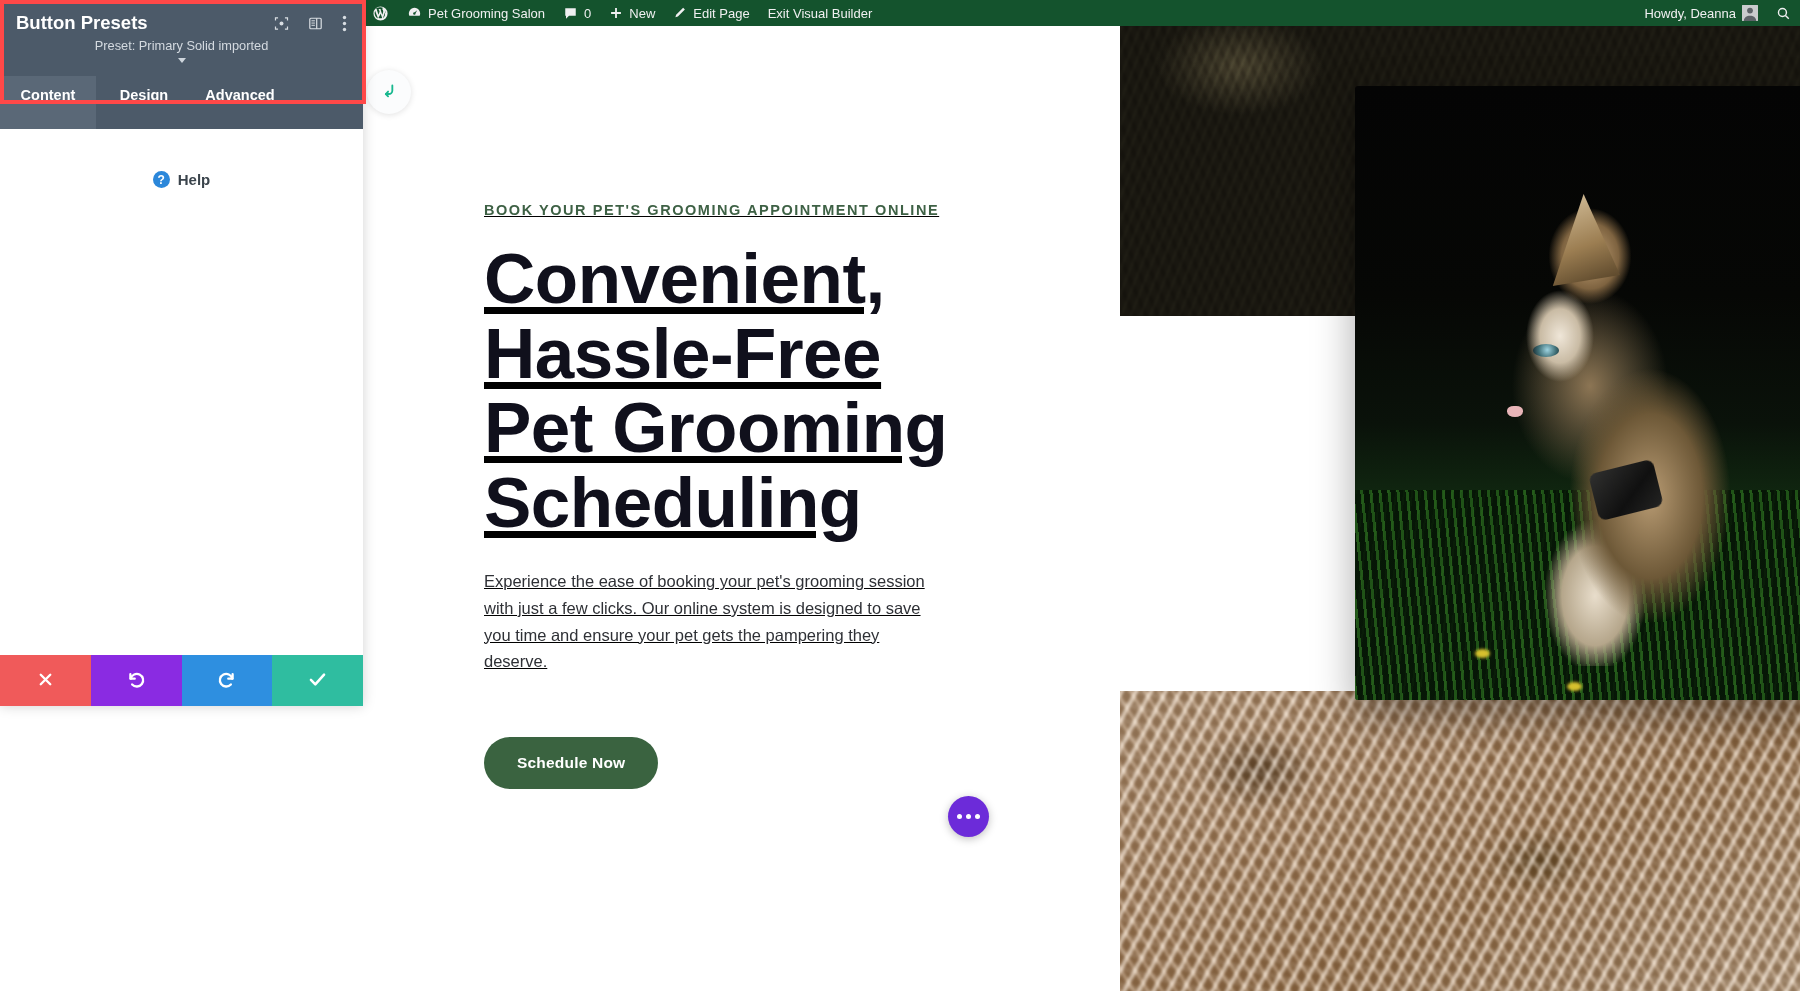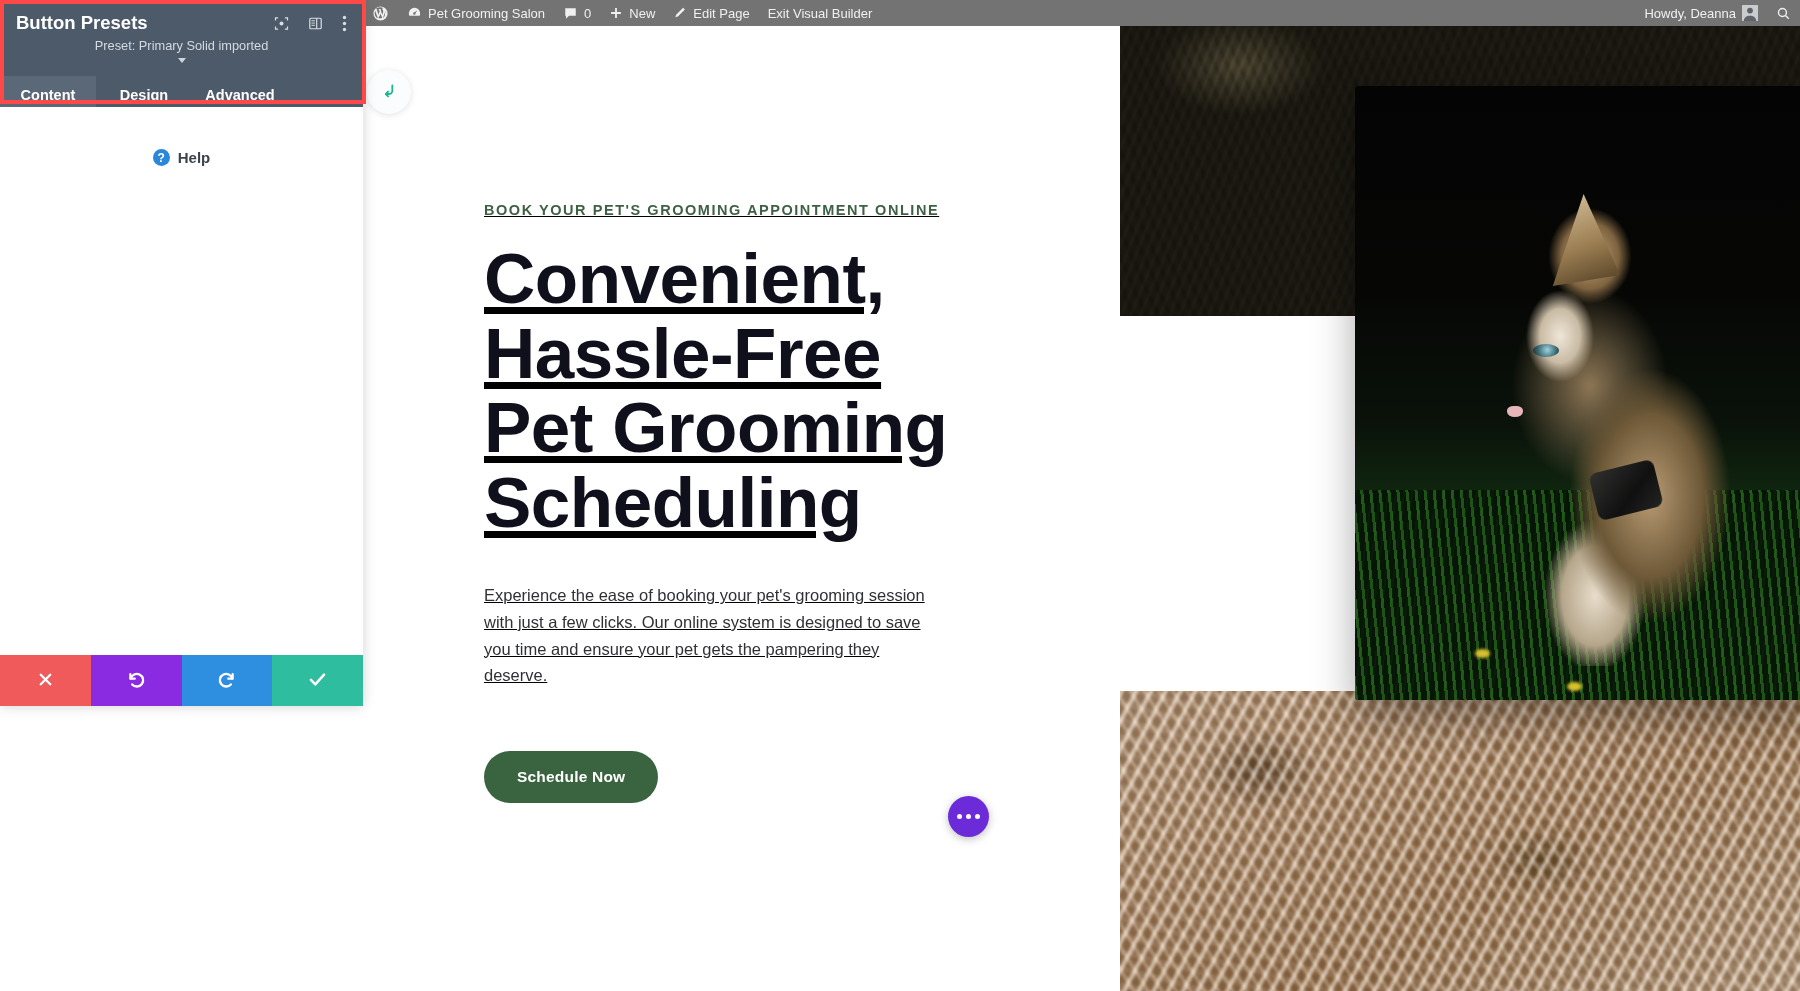--- a/index.html
+++ b/index.html
@@ -8,21 +8,21 @@
     overflow: hidden;
     font-family: "Liberation Sans", sans-serif;
     background: #ffffff;
   }
 
   #root { position: relative; width: 1800px; height: 991px; }
 
   
   .wp-adminbar {
     position: absolute; top: 0; left: 363px; right: 0; height: 26px;
-    background: #737373; color: #f0f0f1;
+    background: #14532d; color: #f0f0f1;
     display: flex; align-items: center;
     font-size: 13px; z-index: 40;
   }
   .wp-item {
     display: flex; align-items: center; gap: 6px;
     height: 26px; padding: 0 9px; color: #f0f0f1;
     white-space: nowrap; cursor: pointer;
   }
   .wp-spacer { flex: 1 1 auto; }
   .wp-logo svg { display: block; }
@@ -43,21 +43,21 @@
   .hero-left {
     width: 760px; padding-left: 121px; padding-top: 176px; text-decoration: underline;
   }
   .eyebrow {
     color: #3e6145; font-size: 14.5px; letter-spacing: 1.55px;
     font-weight: 700; text-transform: uppercase; margin-bottom: 24px;
   }
   .hero-title {
     font-size: 71px; line-height: 1.05; font-weight: 700;
     color: #10101c; letter-spacing: -0.5px; max-width: 470px;
-    margin-bottom: 42px;
+    margin-bottom: 28px;
   }
   .hero-para {
     font-size: 16.5px; line-height: 1.62; color: #2f3136;
     max-width: 462px; margin-bottom: 62px;
   }
   .cta-btn {
     display: inline-flex; align-items: center; justify-content: center;
     background: #3a6340; color: #ffffff; border: none;
     font-size: 15.5px; font-weight: 700; letter-spacing: .2px;
     padding: 17px 33px; border-radius: 40px; cursor: pointer;
@@ -201,21 +201,21 @@
     color: #d4dae0; font-size: 12.8px; margin-top: 5px; padding-bottom: 13px;
     display: flex; align-items: center; gap: 5px; cursor: pointer; flex-direction: column;
   }
   .caret-down {
     width: 0; height: 0; border-left: 4px solid transparent; border-right: 4px solid transparent;
     border-top: 5px solid #cfd6dd; display: inline-block;
   }
   .panel-tabs { display: flex; background: #4c5a69; }
   .panel-tab {
     color: #ffffff; font-size: 14.5px; font-weight: 700;
-    padding: 11px 0 4px 0; width: 96px; text-align: center; cursor: pointer;
+    padding: 11px 0 26px 0; width: 96px; text-align: center; cursor: pointer;
   }
   .panel-tab.active { background: #5a6877; }
 
   .search-row {
     display: flex; align-items: stretch; background: #f4f6f7;
     border-bottom: 1px solid #e3e7ea; height: 33px;
   }
   .search-input {
     flex: 1 1 auto; border: none; outline: none; background: transparent;
     padding: 0 16px; font-size: 13.5px; color: #6c7781;

